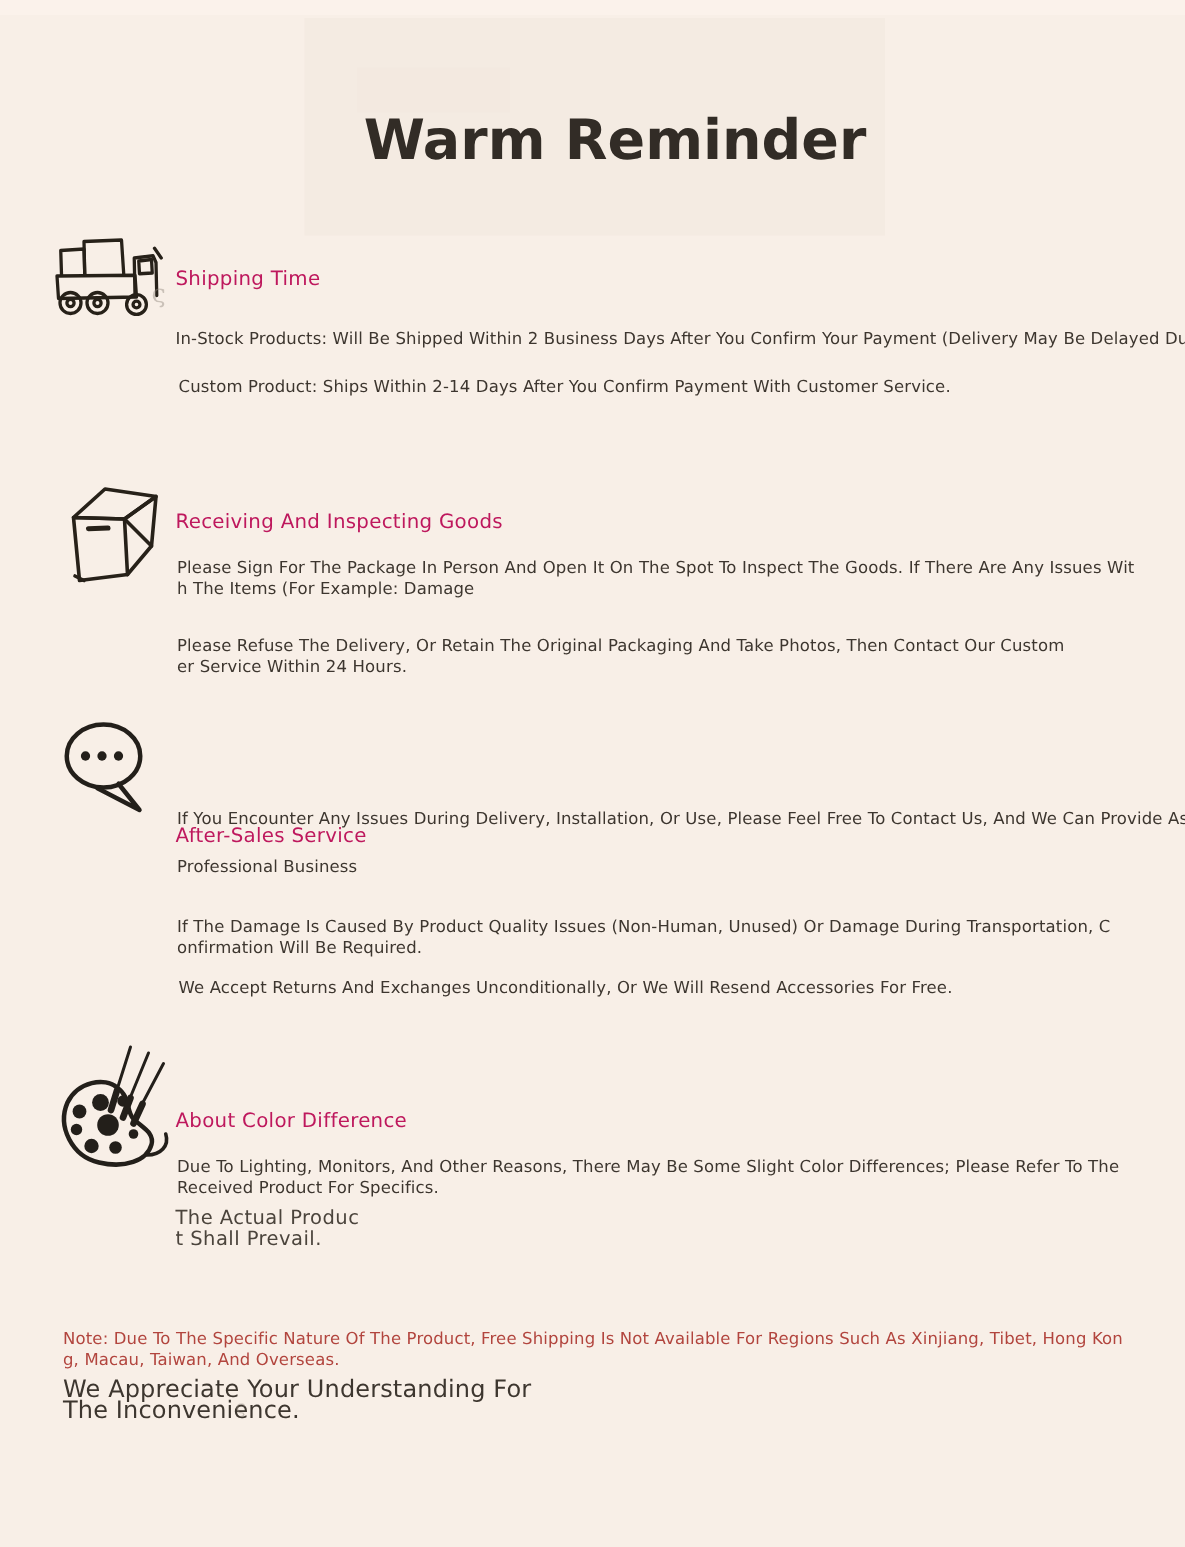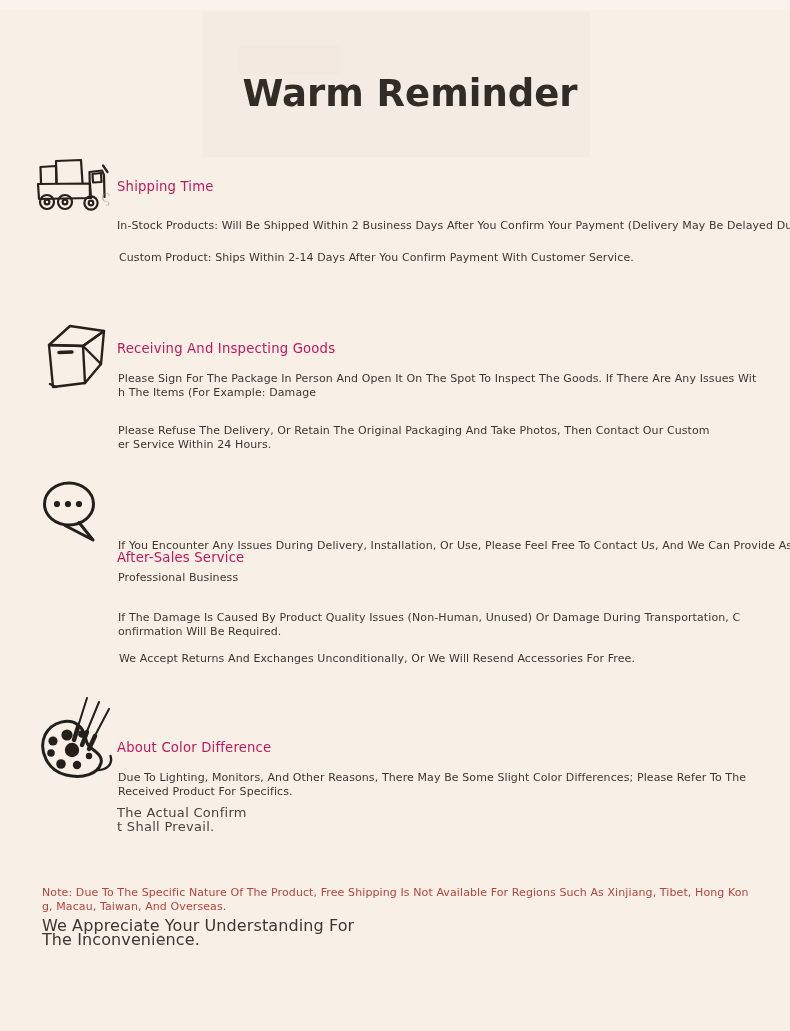--- a/index.html
+++ b/index.html
@@ -139,21 +139,21 @@
         <path d="M61,8 L45,47" stroke-width="2"></path>
         <path d="M49,38 L44,51" stroke-width="4.4"></path>
         <path d="M71,15 L52,51" stroke-width="2"></path>
         <path d="M57,42 L51,55" stroke-width="4.4"></path>
       </g>
     </svg>
   </div>
   <div class="sec-title" style="left:117px; top:740px;">About Color Difference</div>
   <div class="para" style="left:118px; top:771px;">Due To Lighting, Monitors, And Other Reasons, There May Be Some Slight Color Differences; Please Refer To The
 Received Product For Specifics.</div>
-  <div class="emphasis" style="left:117px; top:806px;">The Actual Confirm
+  <div class="emphasis" style="left:117px; top:806px;">The Actual Produc
 t Shall Prevail.</div>
 
   <div class="note-red" style="left:42px; top:886px;">Note: Due To The Specific Nature Of The Product, Free Shipping Is Not Available For Regions Such As Xinjiang, Tibet, Hong Kon
 g, Macau, Taiwan, And Overseas.</div>
   <div class="note-dark" style="left:42px; top:919px;">We Appreciate Your Understanding For
 The Inconvenience.</div>
 
   <span class="wm" style="left:101px; top:186px; font-size:17px;">ς</span>
   <span class="wm" style="left:157px; top:931px; font-size:12px;">ς</span>
 

